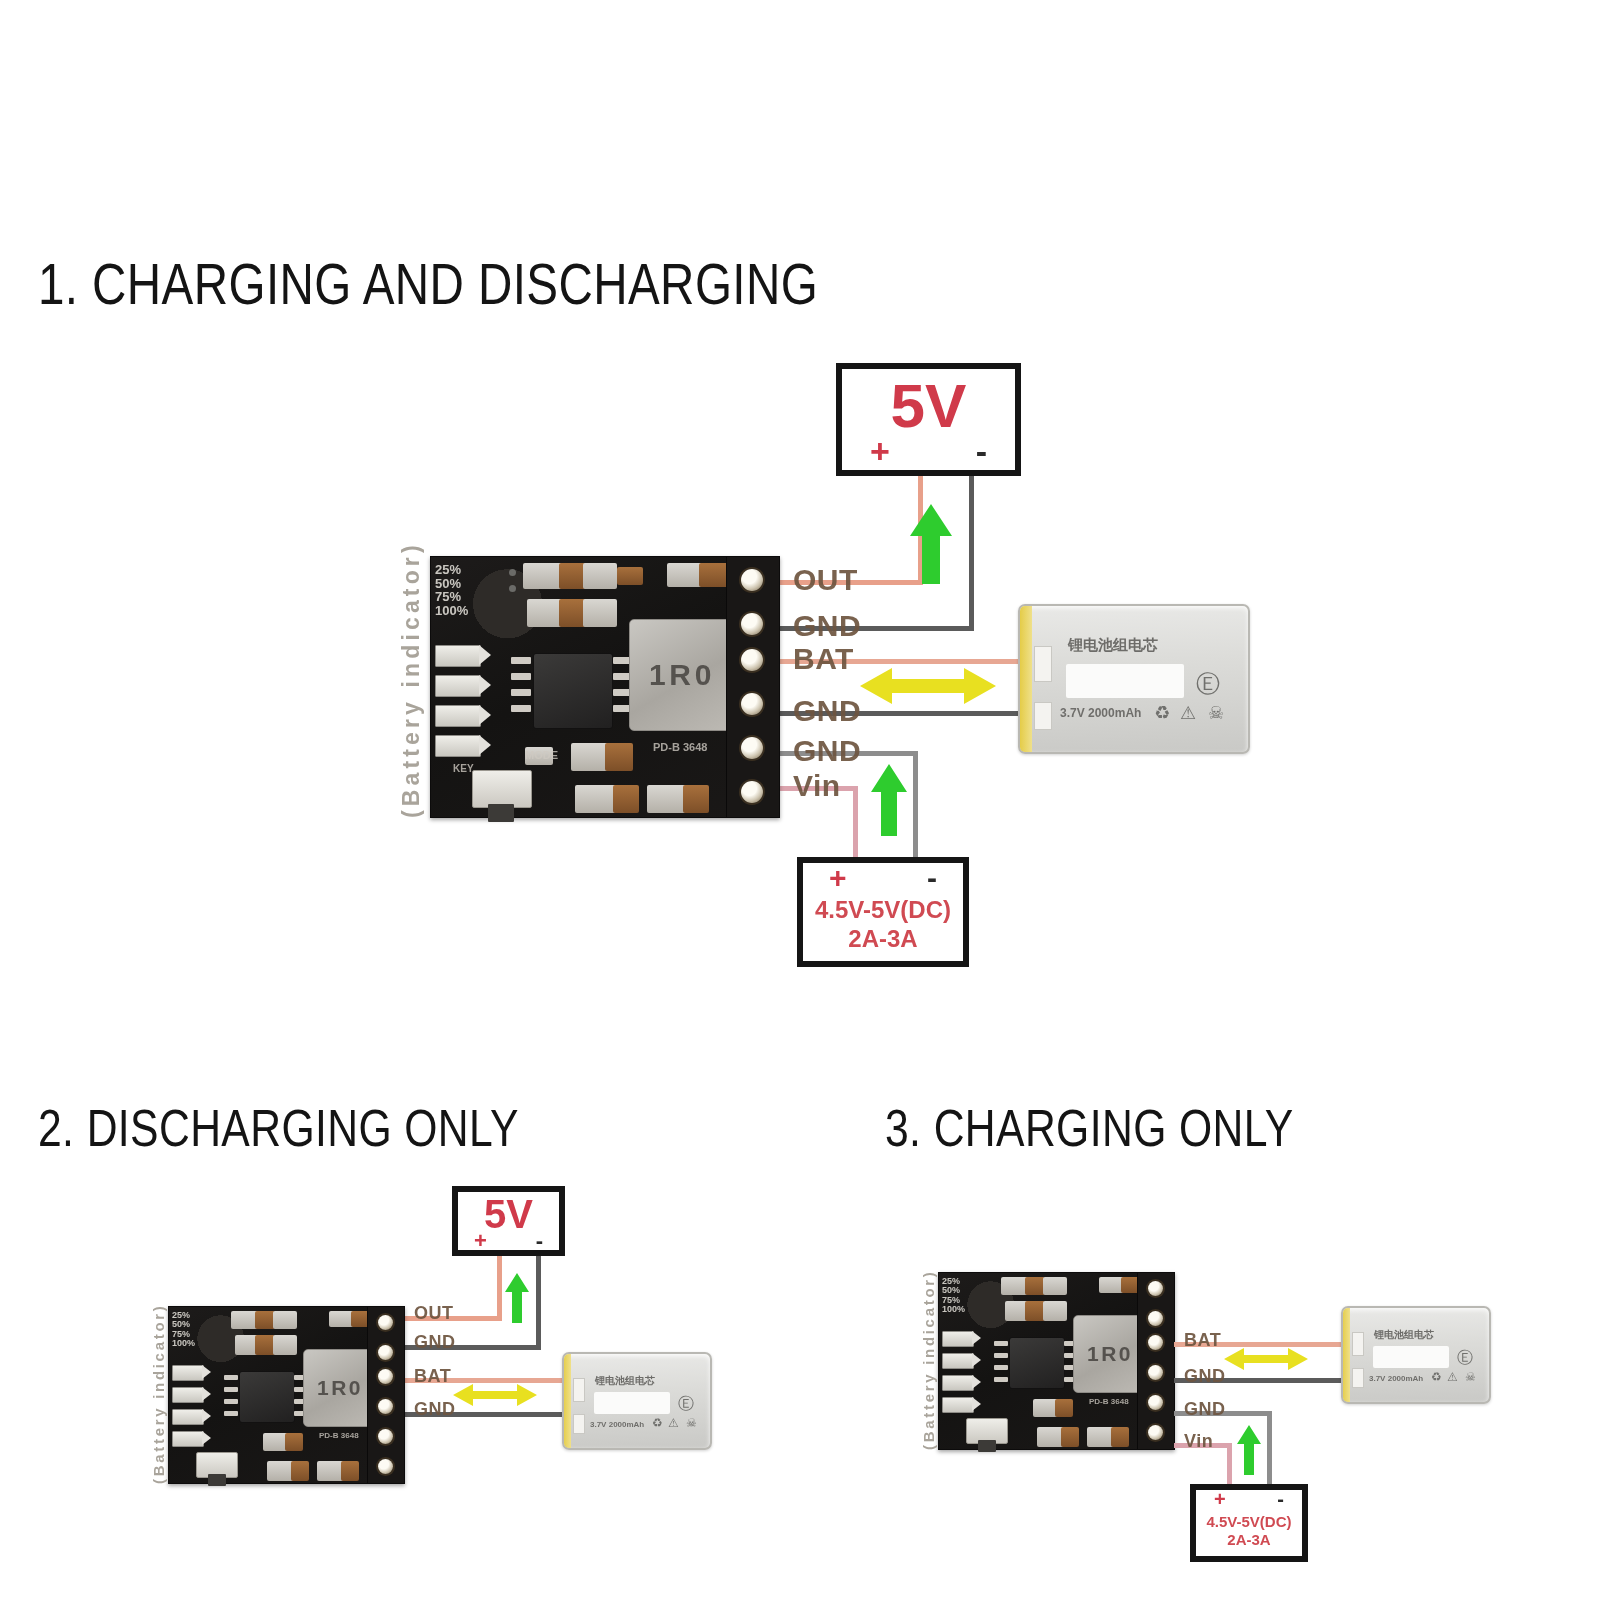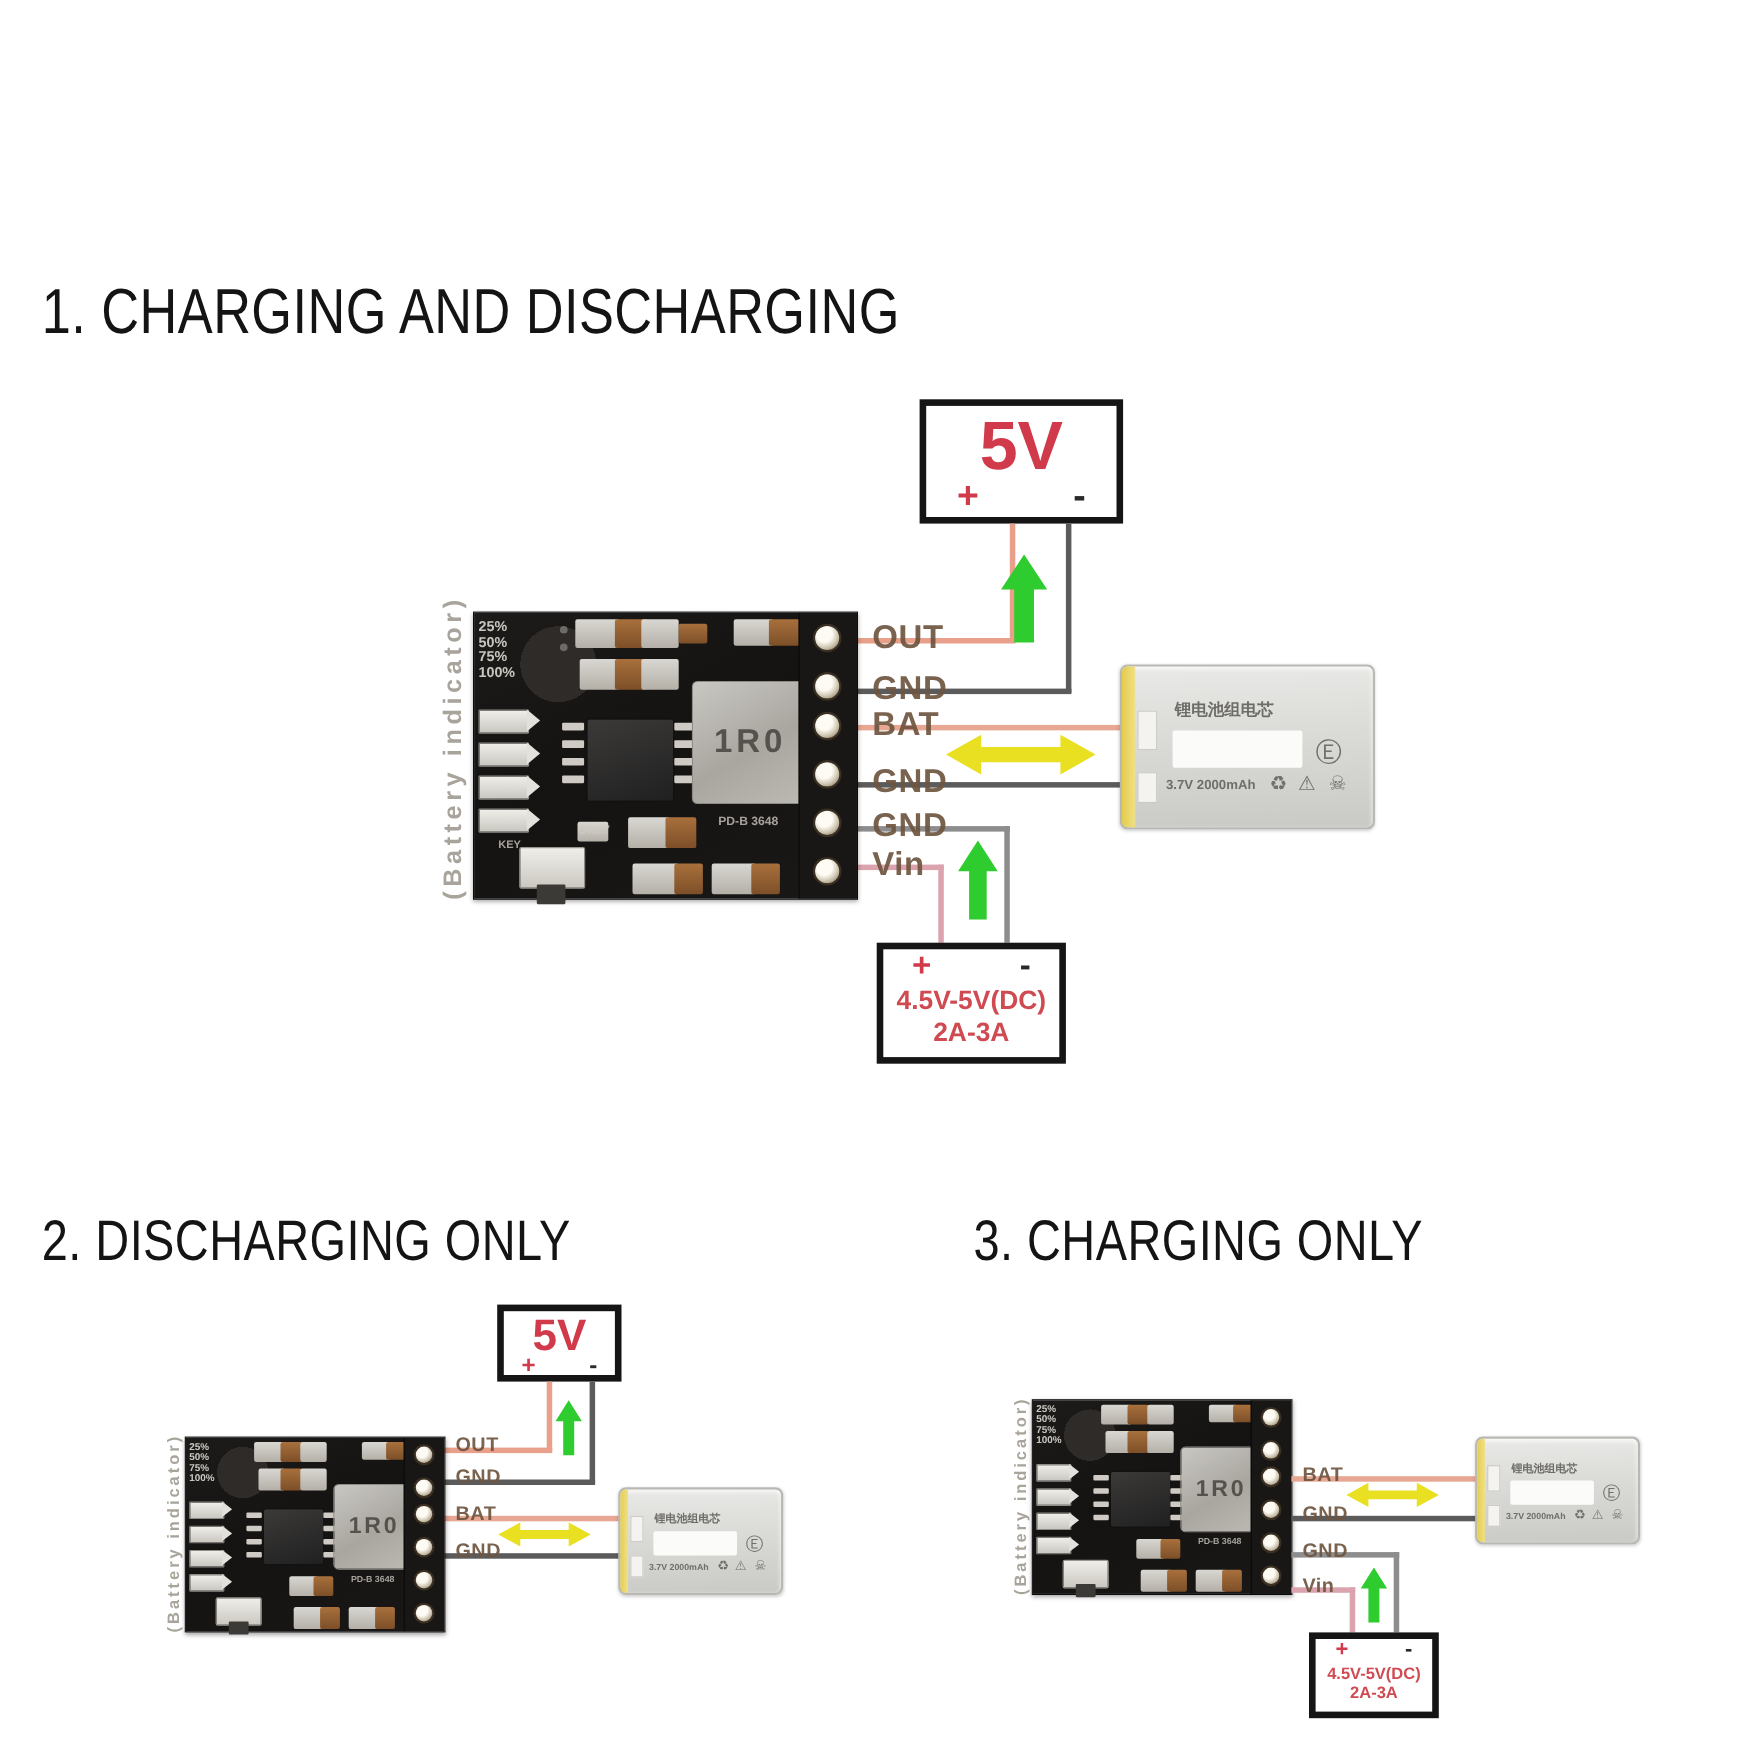--- a/index.html
+++ b/index.html
@@ -244,21 +244,21 @@
         </div>
 
         <div class="pad" style="left:140px;top:186px;width:38px;height:28px;"></div>
         <div class="padcu" style="left:174px;top:186px;width:28px;height:28px;"></div>
         <div class="pad" style="left:94px;top:190px;width:28px;height:18px;"></div>
         <div class="pad" style="left:144px;top:228px;width:42px;height:28px;"></div>
         <div class="padcu" style="left:182px;top:228px;width:26px;height:28px;"></div>
         <div class="pad" style="left:216px;top:228px;width:40px;height:28px;"></div>
         <div class="padcu" style="left:252px;top:228px;width:26px;height:28px;"></div>
 
-        <div class="silk" style="left:94px;top:192px;font-size:11px;">ONLY</div>
+        <div class="silk" style="left:94px;top:192px;font-size:11px;">MODE</div>
         <div class="silk" style="left:222px;top:184px;font-size:11px;">PD-B 3648</div>
 
         <div class="led" style="left:4px;top:88px;width:44px;height:20px;"></div>
         <div class="ledtri" style="left:48px;top:88px;border-width:10px 0 10px 12px;border-color:transparent transparent transparent #e3e1dc;"></div>
         <div class="led" style="left:4px;top:118px;width:44px;height:20px;"></div>
         <div class="ledtri" style="left:48px;top:118px;border-width:10px 0 10px 12px;border-color:transparent transparent transparent #e3e1dc;"></div>
         <div class="led" style="left:4px;top:148px;width:44px;height:20px;"></div>
         <div class="ledtri" style="left:48px;top:148px;border-width:10px 0 10px 12px;border-color:transparent transparent transparent #e3e1dc;"></div>
         <div class="led" style="left:4px;top:178px;width:44px;height:20px;"></div>
         <div class="ledtri" style="left:48px;top:178px;border-width:10px 0 10px 12px;border-color:transparent transparent transparent #e3e1dc;"></div>

